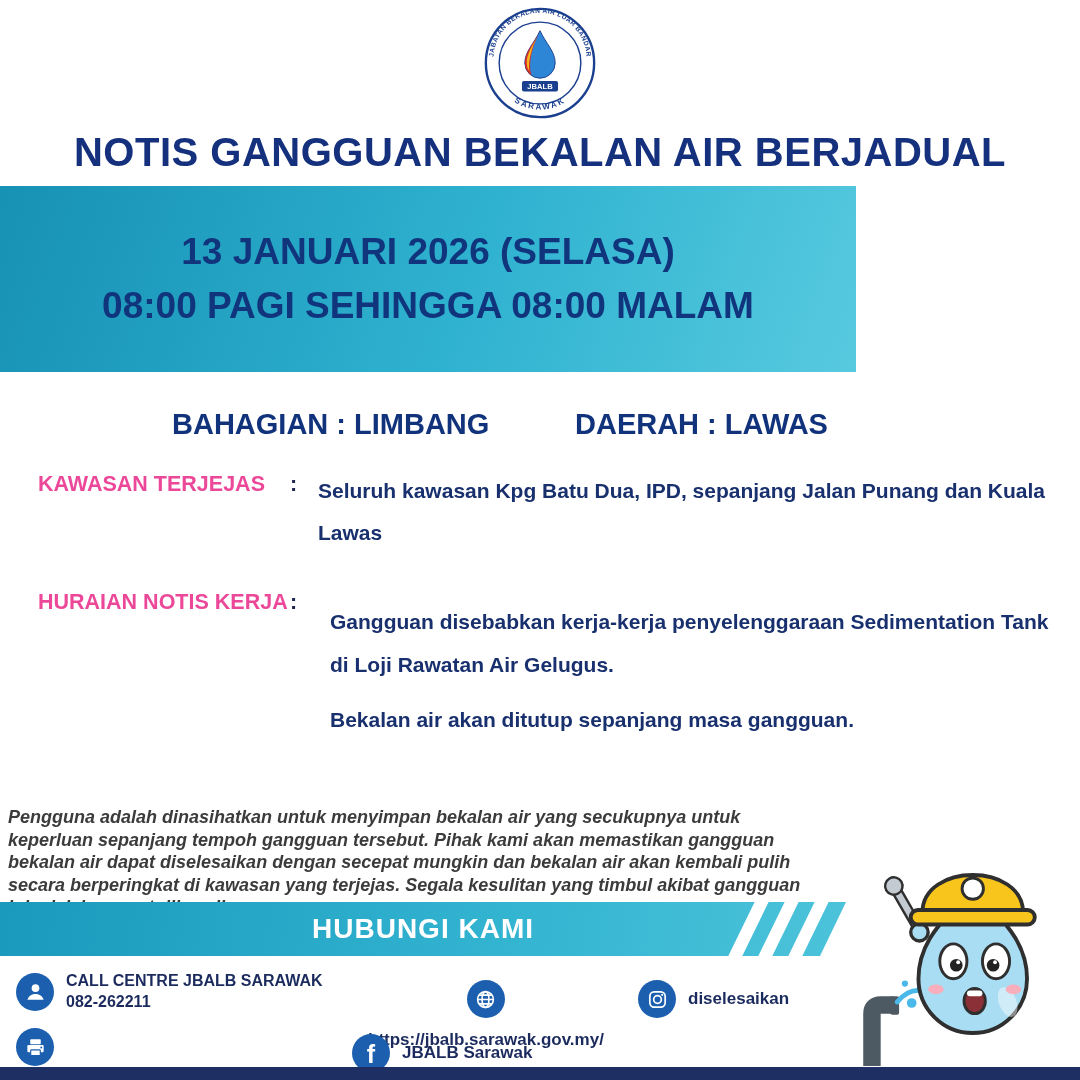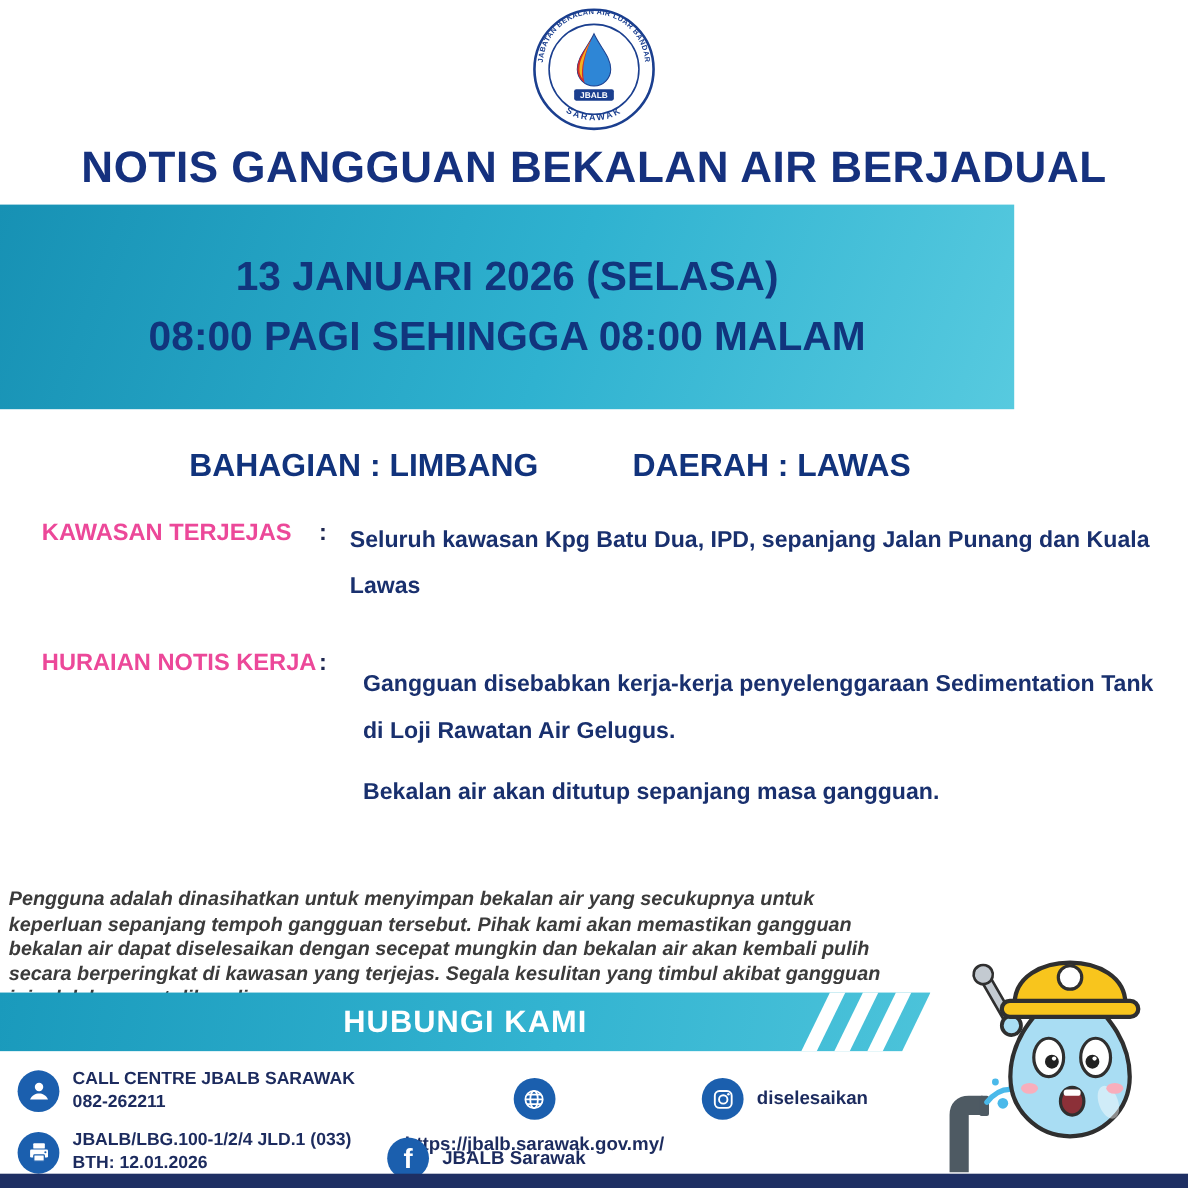--- a/index.html
+++ b/index.html
@@ -14,21 +14,21 @@
   .logo svg { width:100%; height:100%; }
 
   
   .title {
     position:absolute; top:130px; left:0; width:100%; text-align:center;
     font-size:40px; font-weight:bold; color:#15317e; letter-spacing:0.5px;
   }
 
   
   .date-banner {
-    position:absolute; top:186px; left:0; width:922px; height:186px;
+    position:absolute; top:186px; left:0; width:856px; height:186px;
     background:linear-gradient(110deg,#1791b4 0%, #2fb2d0 55%, #57cadf 100%);
     display:flex; flex-direction:column; align-items:center; justify-content:center; gap:12px;
   }
   .date-line { font-size:37px; font-weight:bold; color:#11357d; }
 
   
   .region-row { position:absolute; top:408px; left:0; width:100%; height:42px; }
   .bahagian { position:absolute; left:172px; font-size:29px; font-weight:bold; color:#11337c; }
   .daerah   { position:absolute; left:575px; font-size:29px; font-weight:bold; color:#11337c; }
 
@@ -163,24 +163,20 @@
 
   <div class="contact-item item-reference">
     <span class="cicon">
       <svg viewBox="0 0 24 24" fill="#ffffff">
           <rect x="6.5" y="3.5" width="11" height="5" rx="0.8"></rect>
           <rect x="3.5" y="9.5" width="17" height="7.5" rx="1.2"></rect>
           <rect x="7" y="14.5" width="10" height="6" rx="0.8" stroke="#1b5fae" stroke-width="1.2"></rect>
           <circle cx="18" cy="12" r="1" fill="#1b5fae"></circle>
         </svg>
     </span>
-    <span class="ctext">
-      <span class="cline">JBALB/LBG.100-1/2/4 JLD.1 (033)</span>
-      <span class="cline">BTH: 12.01.2026</span>
-    </span>
   </div>
 
   <div class="contact-item item-website">
     <span class="cicon">
       <svg viewBox="0 0 24 24" fill="none" stroke="#ffffff" stroke-width="1.7">
           <circle cx="12" cy="12" r="8.2"></circle>
           <ellipse cx="12" cy="12" rx="3.6" ry="8.2"></ellipse>
           <path d="M3.8 12h16.4M5 7.5h14M5 16.5h14"></path>
         </svg>
     </span>

